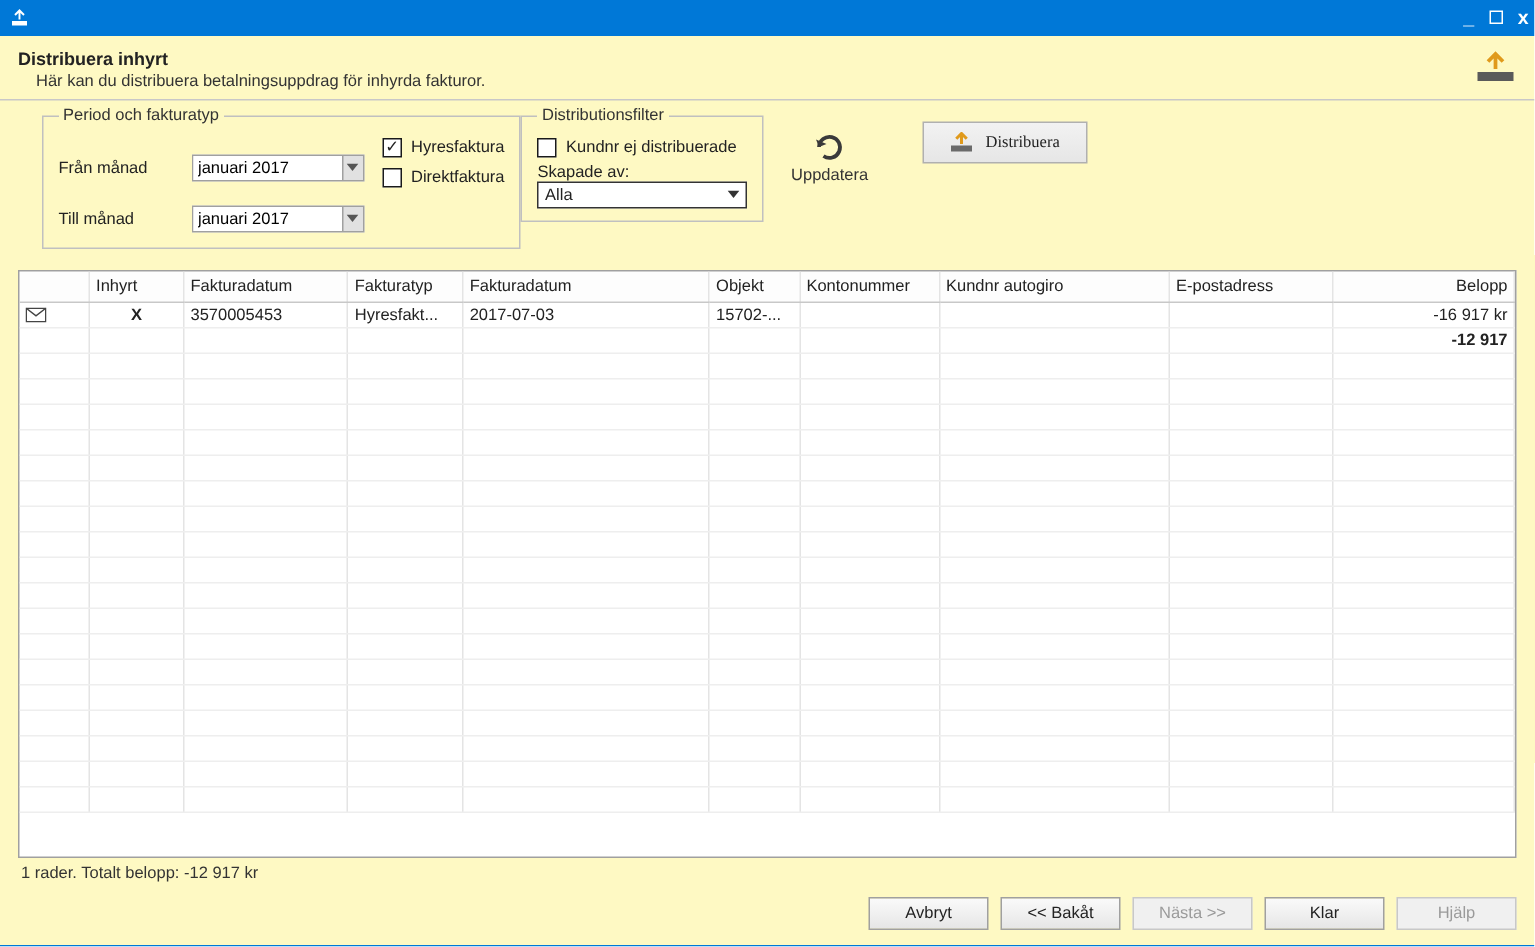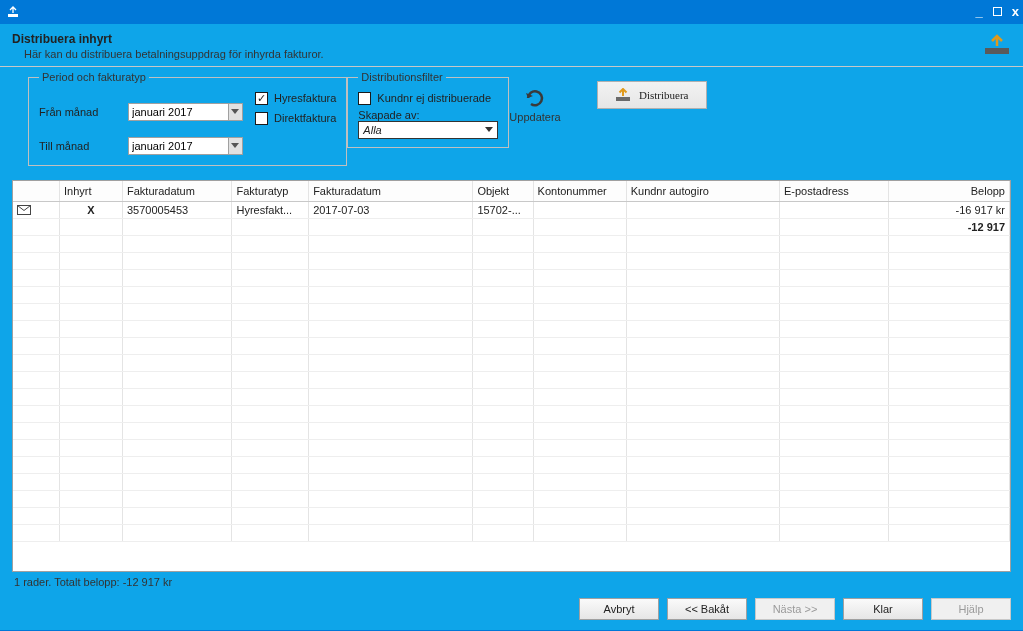--- a/index.html
+++ b/index.html
@@ -42,21 +42,21 @@
     position: absolute; right: 4px; top: 0;
     height: 24px; display: flex; align-items: center; gap: 10px;
     font-size: 13px;
   }
   .titlebar .win-controls span { cursor: pointer; line-height: 24px; }
   .square-box { width:9px; height:9px; border:1px solid #fff; display:inline-block; }
 
   
   .body-area {
     flex: 1;
-    background: #0ea5e9;
+    background: #fef9c3;
     display: flex;
     flex-direction: column;
     padding: 0;
   }
   .header-panel {
     padding: 8px 12px 6px 12px;
     border-bottom: 1px solid #c8c8c8;
     display: flex;
     justify-content: space-between;
   }
@@ -114,26 +114,26 @@
     display:flex; align-items:center; justify-content:center;
     font-size: 11px; line-height: 11px;
   }
 
   .distfilter-box { margin-left: auto; }
   .distfilter-box .row { margin-top: 2px; }
   .select-wide {
     width: 140px; height: 18px; border:1px solid #333; background:#fff;
     display:flex; align-items:center;
   }
-  .select-wide .sel-text { flex:1; padding:0 4px; font-size:11px;font-style:italic; }
+  .select-wide .sel-text { flex:1; padding:0 4px; font-size:11px; }
   .select-wide .drop-btn { width:16px; display:flex; align-items:center; justify-content:center; }
 
   .refresh-block {
     display:flex; flex-direction:column; align-items:center; justify-content:center;
-    padding-top: 16px;
+    margin-left: 18px; padding-top: 16px;
     color: #333;
   }
   .refresh-block .ricon { font-size: 20px; color:#444; }
   .refresh-block .rlabel { font-size: 11px; margin-top:2px; }
 
   .dist-button-wrap {
     margin-left: 36px; padding-top: 10px; font-family: Liberation Serif, serif;
   }
   .dist-button {
     width: 110px; height: 28px;

